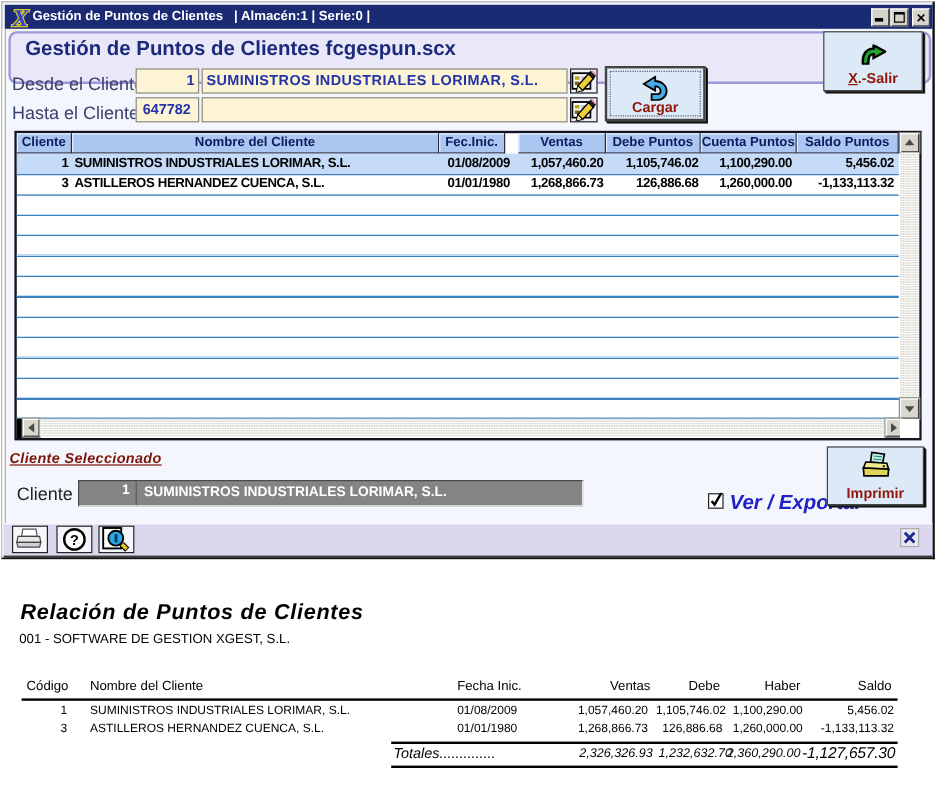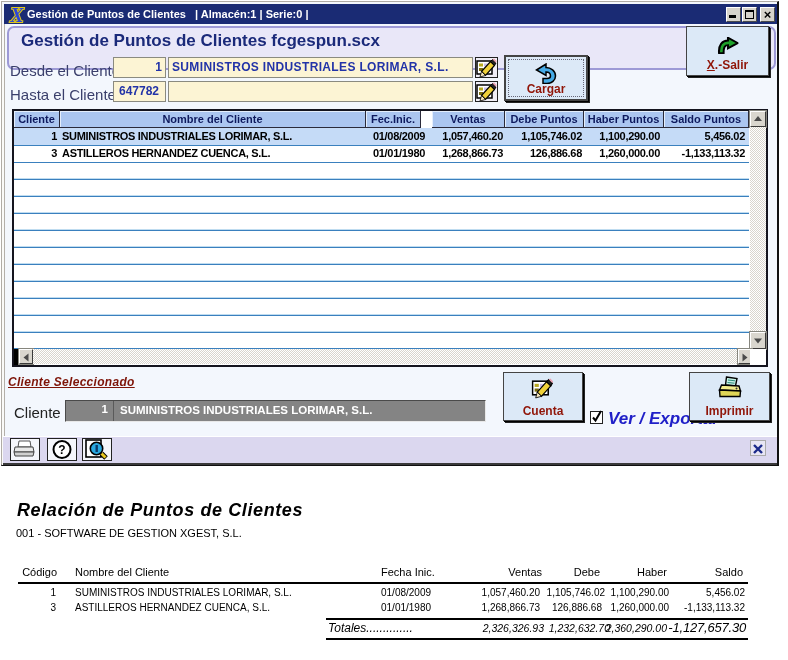--- a/index.html
+++ b/index.html
@@ -112,21 +112,21 @@
     <div class="cap" style="bottom:3px;">Cargar</div>
   </div>
 
   <div id="grid">
 
     <div class="gh" style="left:0;width:46px;">Cliente</div>
     <div class="gh" style="left:46px;width:306px;">Nombre del Cliente</div>
     <div class="gh" style="left:352px;width:55px;">Fec.Inic.</div>
     <div class="gh" style="left:418px;width:73px;">Ventas</div>
     <div class="gh" style="left:491px;width:79px;">Debe Puntos</div>
-    <div class="gh" style="left:570px;width:80px;">Haber Puntos</div>
+    <div class="gh" style="left:570px;width:80px;">Cuenta Puntos</div>
     <div class="gh" style="left:650px;width:85px;">Saldo Puntos</div>
 
     <div class="grow" style="top:17px;background:#C5DBF7;border-bottom:1px solid #3A80BE;">
       <div class="gcell rr" style="left:0;width:43px;text-align:right;">1</div>
       <div class="gcell" style="left:48px;">SUMINISTROS INDUSTRIALES LORIMAR, S.L.</div>
       <div class="gcell" style="left:352px;width:66px;text-align:center;">01/08/2009</div>
       <div class="gcell" style="left:418px;width:71px;text-align:right;">1,057,460.20</div>
       <div class="gcell" style="left:491px;width:77px;text-align:right;">1,105,746.02</div>
       <div class="gcell" style="left:570px;width:76px;text-align:right;">1,100,290.00</div>
       <div class="gcell" style="left:650px;width:81px;text-align:right;">5,456.02</div>
@@ -176,33 +176,20 @@
     </div>
   </div>
 
   <div id="selsec">Cliente Seleccionado</div>
   <div class="lbl" style="left:12px;top:402px;color:#222;">Cliente</div>
   <div id="graybox">
     <div style="position:absolute;left:0;top:0;width:48px;height:20px;text-align:right;padding:2px 5px 0 0;border-right:1px solid #5a5a5a;">1</div>
     <div style="position:absolute;left:54px;top:3px;">SUMINISTROS INDUSTRIALES LORIMAR, S.L.</div>
   </div>
 
-  <div class="bigbtn" id="cuenta" style="left:501px;top:370px;width:80px;height:49px;">
-    <svg style="top:5px" width="23" height="21" viewBox="0 0 22 20">
-    <rect x="1" y="3" width="15" height="13" fill="#fff" stroke="#000" stroke-width="1.5"></rect>
-    <rect x="3" y="5.5" width="4" height="3" fill="#B8A820"></rect>
-    <rect x="3" y="10" width="4" height="3" fill="#7a6c10"></rect>
-    <rect x="8" y="5.5" width="4" height="3" fill="#C8BCE8"></rect>
-    <path d="M5.5 13.5 L14.5 3.5 L18.5 7.5 L9.5 17.5 Z" fill="#EFD03A" stroke="#000" stroke-width="1.2"></path>
-    <path d="M14.5 3.5 L16.5 1.5 L20 5 L18.5 7.5 Z" fill="#222" stroke="#000"></path>
-    <path d="M16.5 1.5 L18 0.5 L20.5 3 L20 5 Z" fill="#E8A0B0"></path>
-    <path d="M5.5 13.5 L9.5 17.5 L4 19 Z" fill="#F8E8C0" stroke="#000" stroke-width="0.8"></path>
-    </svg>
-    <div class="cap" style="bottom:2px;">Cuenta</div>
-  </div>
   <div style="position:absolute;left:588px;top:409px;width:13px;height:13px;background:#fff;border:1px solid #222;">
     <svg style="position:absolute;left:0;top:-2px;overflow:visible" width="11" height="13" viewBox="0 0 11 13">
         <path d="M2 7.5 L4.5 10.5 L10 1" fill="none" stroke="#000" stroke-width="2"></path>
       </svg>
   </div>
   <div style="position:absolute;left:606px;top:407px;font-size:17px;font-weight:bold;font-style:italic;color:#2020C8;">Ver / Exportar</div>
   <div class="bigbtn" id="imprimir" style="left:687px;top:370px;width:81px;height:49px;">
     <svg style="top:3px" width="28" height="23" viewBox="0 0 28 23">
       <path d="M10.5 1 L21 2.5 L19.5 10 L9.5 9 Z" fill="#C6F0E6" stroke="#000" stroke-width="1.4"></path>
       <path d="M12 4 L19 4.8 M11.5 6.5 L18.5 7.2" stroke="#2a8a7a" stroke-width="1"></path>

